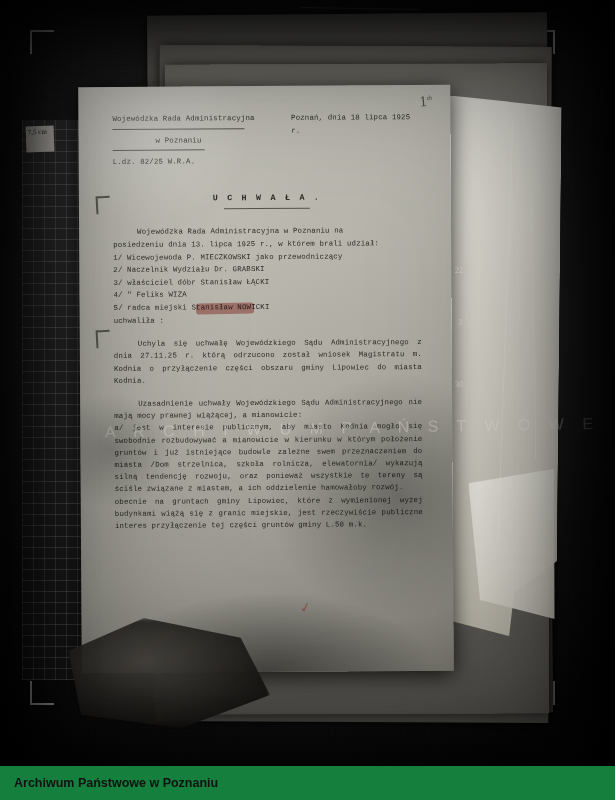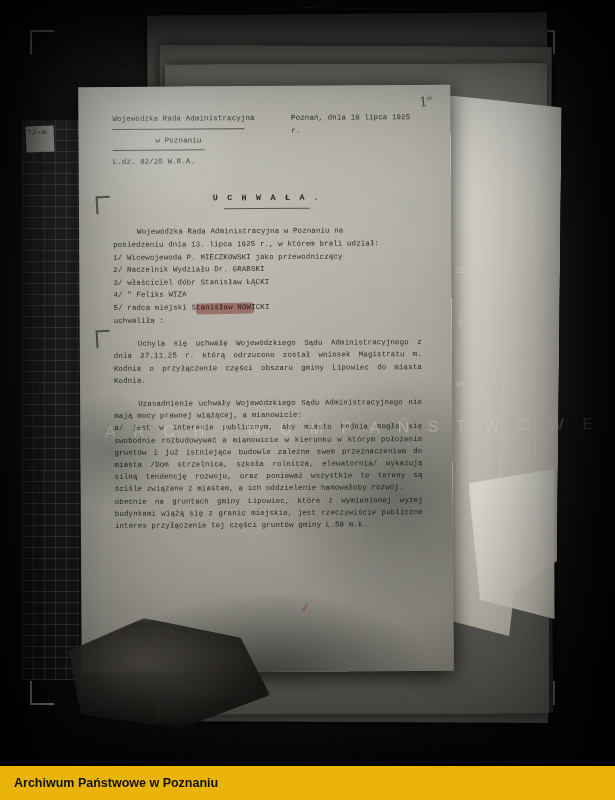--- a/index.html
+++ b/index.html
@@ -289,21 +289,21 @@
   .sc2 { left: 533px; top: 200px; width: 1px; height: 260px; transform: rotate(-1deg); }
   .sc3 { left: 300px; top: 8px;   width: 120px; height: 1px; transform: rotate(1deg); }
 
   
   .caption-bar {
     position: absolute;
     left: 0;
     bottom: 0;
     width: 615px;
     height: 34px;
-    background: #eab308;
+    background: #15803d;
     display: flex;
     align-items: center;
     padding-left: 14px;
     box-sizing: border-box;
   }
   .caption-text {
     font-family: "Liberation Sans", sans-serif;
     font-size: 12.5px;
     color: #111;
     font-weight: 600;

